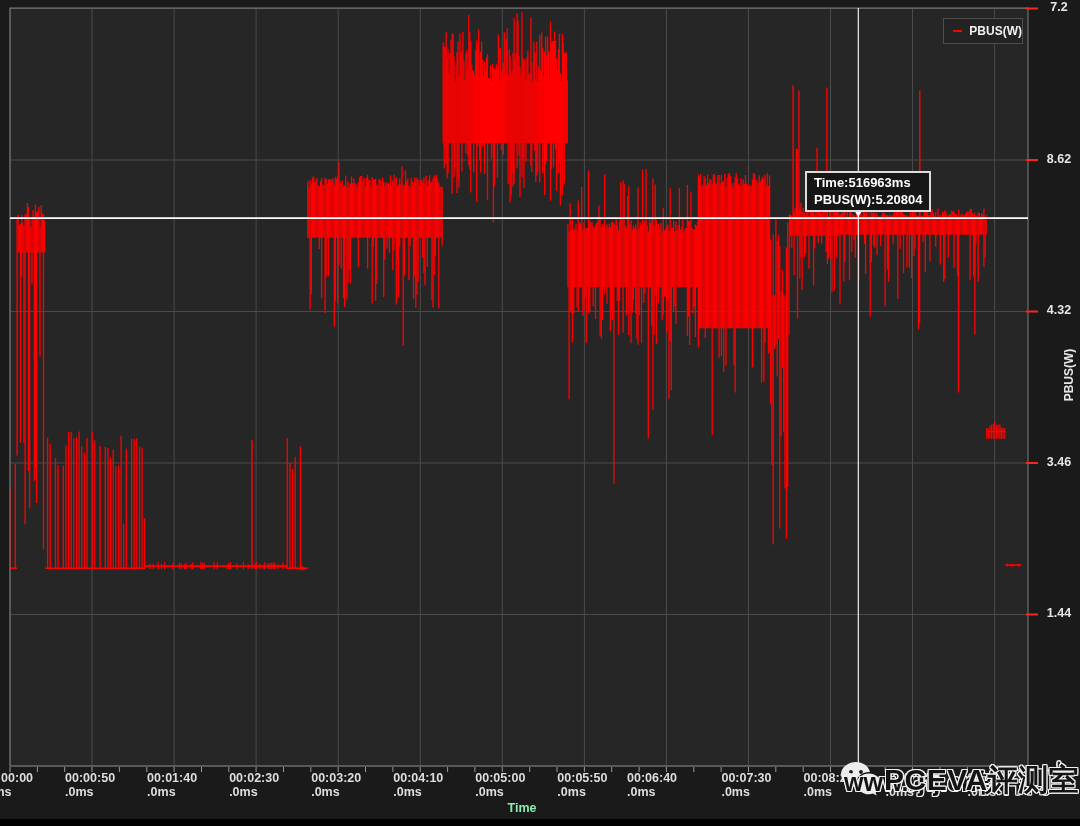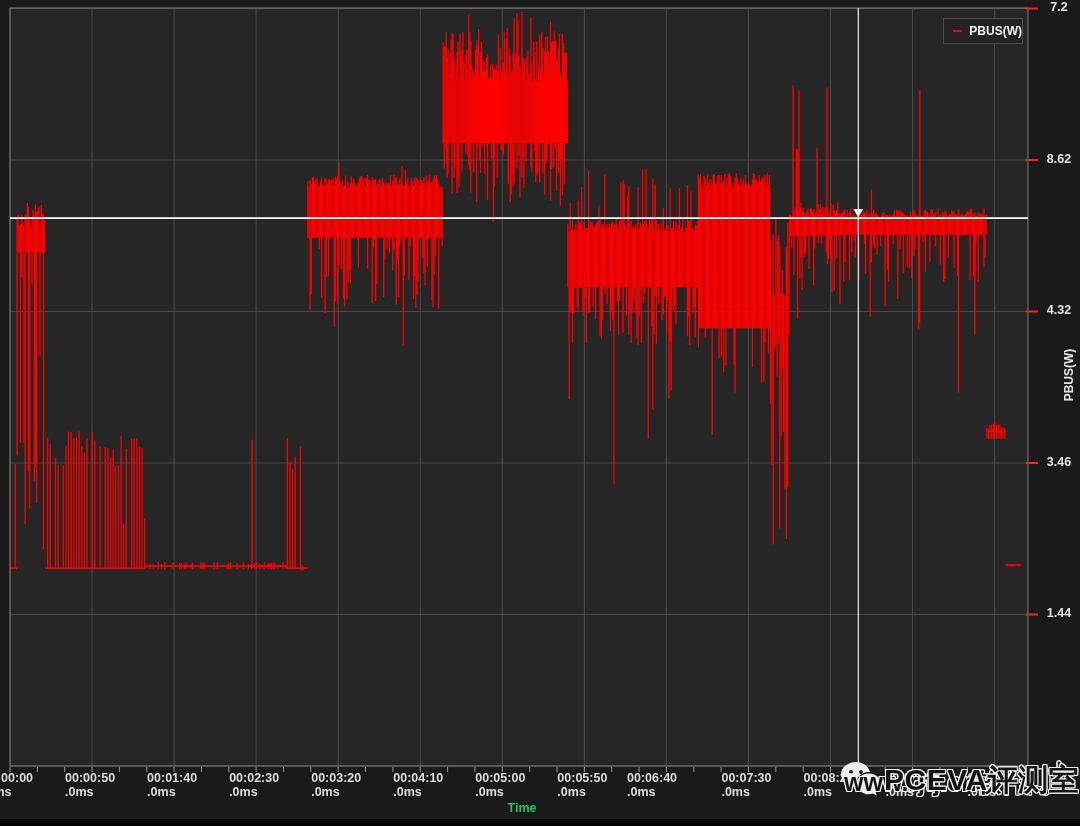--- a/index.html
+++ b/index.html
@@ -2,21 +2,21 @@
 <html><head>
 <meta charset="utf-8">
 <style>
   html,body{margin:0;padding:0;background:#000;}
   #stage{position:relative;width:1080px;height:826px;background:#1a1a1a;overflow:hidden;
          font-family:"Liberation Sans",sans-serif;}
   #chart{position:absolute;left:0;top:0;}
   .ytick{position:absolute;left:1037px;width:44px;color:#e6e6e6;font-size:12.5px;font-weight:700;text-align:center;}
   .xtick{position:absolute;top:771px;width:66px;color:#dedede;font-size:12.5px;font-weight:700;line-height:14px;text-align:left;}
   .xtick .sub{display:block;}
-  #xtitle{position:absolute;left:492px;top:801px;width:60px;text-align:center;color:#22c55e;
+  #xtitle{position:absolute;left:492px;top:801px;width:60px;text-align:center;color:#86efac;
           font-size:12.5px;font-weight:700;}
   #ytitle{position:absolute;left:1023px;top:368px;width:92px;height:14px;text-align:center;color:#e6e6e6;
           font-size:12px;font-weight:700;transform:rotate(-90deg);}
   #legend{position:absolute;left:943px;top:18px;width:80px;height:26px;background:#232323;
           border:1px solid #4d4d4d;display:flex;align-items:center;padding:0 0 0 9px;box-sizing:border-box;}
   #legend .sw{width:20px;height:2px;background:#ff0000;margin-right:7px;}
   #legend .lb{color:#f2f2f2;font-size:12px;font-weight:700;}
   #tooltip{position:absolute;left:805px;top:171px;background:#161616;border:2px solid #dcdcdc;
            color:#ffffff;font-size:13px;font-weight:700;line-height:17px;padding:1px 7px 2px 7px;white-space:nowrap;}
   #bottombar{position:absolute;left:0;top:819px;width:1080px;height:7px;background:#000;}
@@ -882,20 +882,24 @@
     </div>
 
   <div id="xtitle">Time</div>
   <div id="ytitle">PBUS(W)</div>
 
   <div id="legend">
     <span class="sw"></span>
     <span class="lb">PBUS(W)</span>
   </div>
 
+  <div id="tooltip">
+    <div>Time:516963ms</div>
+    <div>PBUS(W):5.20804</div>
+  </div>
 
   <div id="bottombar"></div>
 
   <div id="watermark">
     <svg id="wicon" width="46" height="46" viewBox="0 0 46 46">
       <g fill="#ededed">
         <path d="M18 6C9.7 6 3 11.6 3 18.4c0 3.9 2.2 7.3 5.6 9.6l-1.4 4.4 4.9-2.5c1.8.5 3.3.9 5.2.9.5 0 .9 0 1.4-.1-.3-1-.5-2-.5-3.1 0-6.4 5.5-11.6 12.4-11.6.5 0 .9 0 1.4.1C30.7 10.3 24.9 6 18 6zm-5 8.1c1.1 0 1.9.8 1.9 1.9s-.8 1.9-1.9 1.9-1.9-.8-1.9-1.9.8-1.9 1.9-1.9zm10 0c1.1 0 1.9.8 1.9 1.9s-.8 1.9-1.9 1.9-1.9-.8-1.9-1.9.8-1.9 1.9-1.9z"></path>
         <path d="M43 27.9c0-5.7-5.7-10.4-12.1-10.4S18.8 22.2 18.8 27.9 24.5 38.3 30.9 38.3c1.3 0 2.7-.3 4-.7l3.7 2-1-3.4c2.8-2 5.4-4.9 5.4-8.3zm-16.1-2.2c-.8 0-1.5-.7-1.5-1.5s.7-1.5 1.5-1.5 1.5.7 1.5 1.5-.7 1.5-1.5 1.5zm8.1 0c-.8 0-1.5-.7-1.5-1.5s.7-1.5 1.5-1.5 1.5.7 1.5 1.5-.7 1.5-1.5 1.5z"></path>
       </g>
     </svg>

